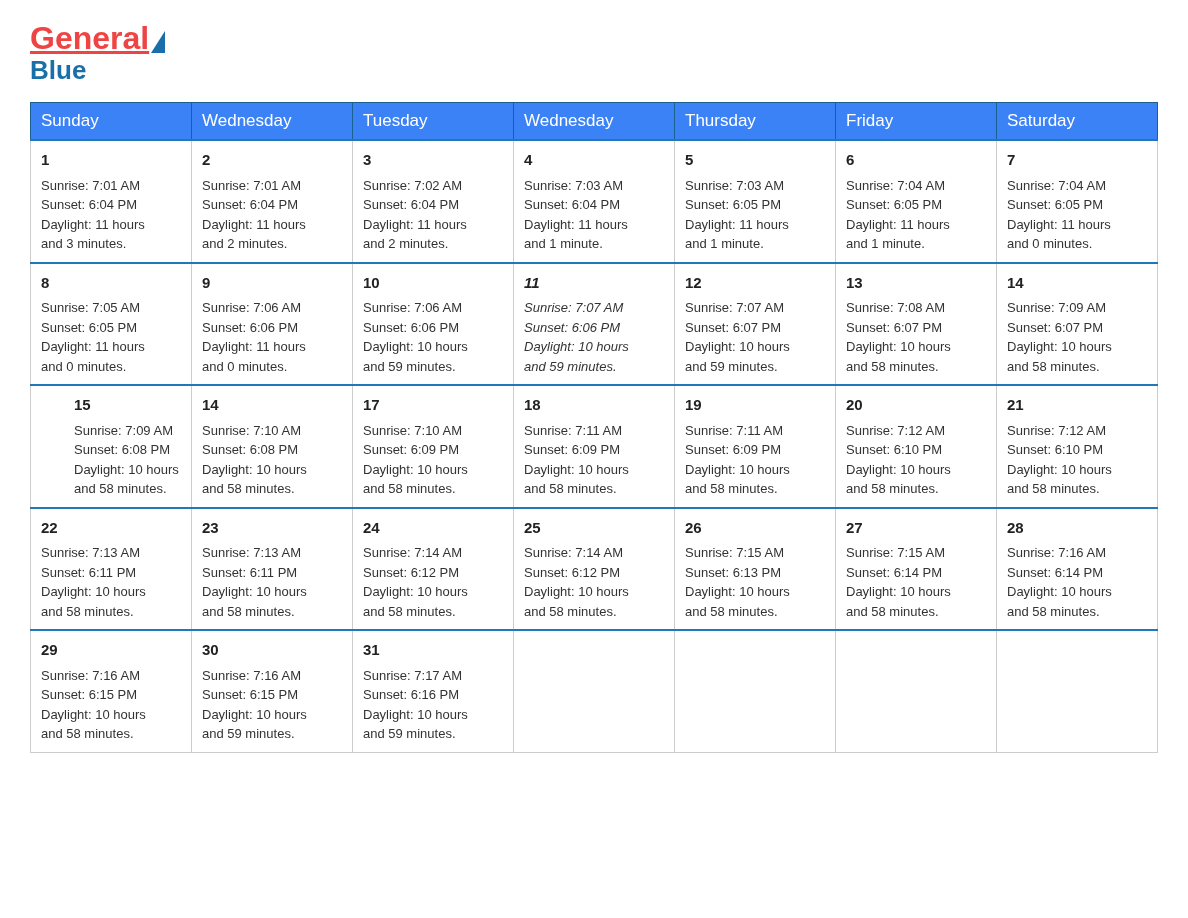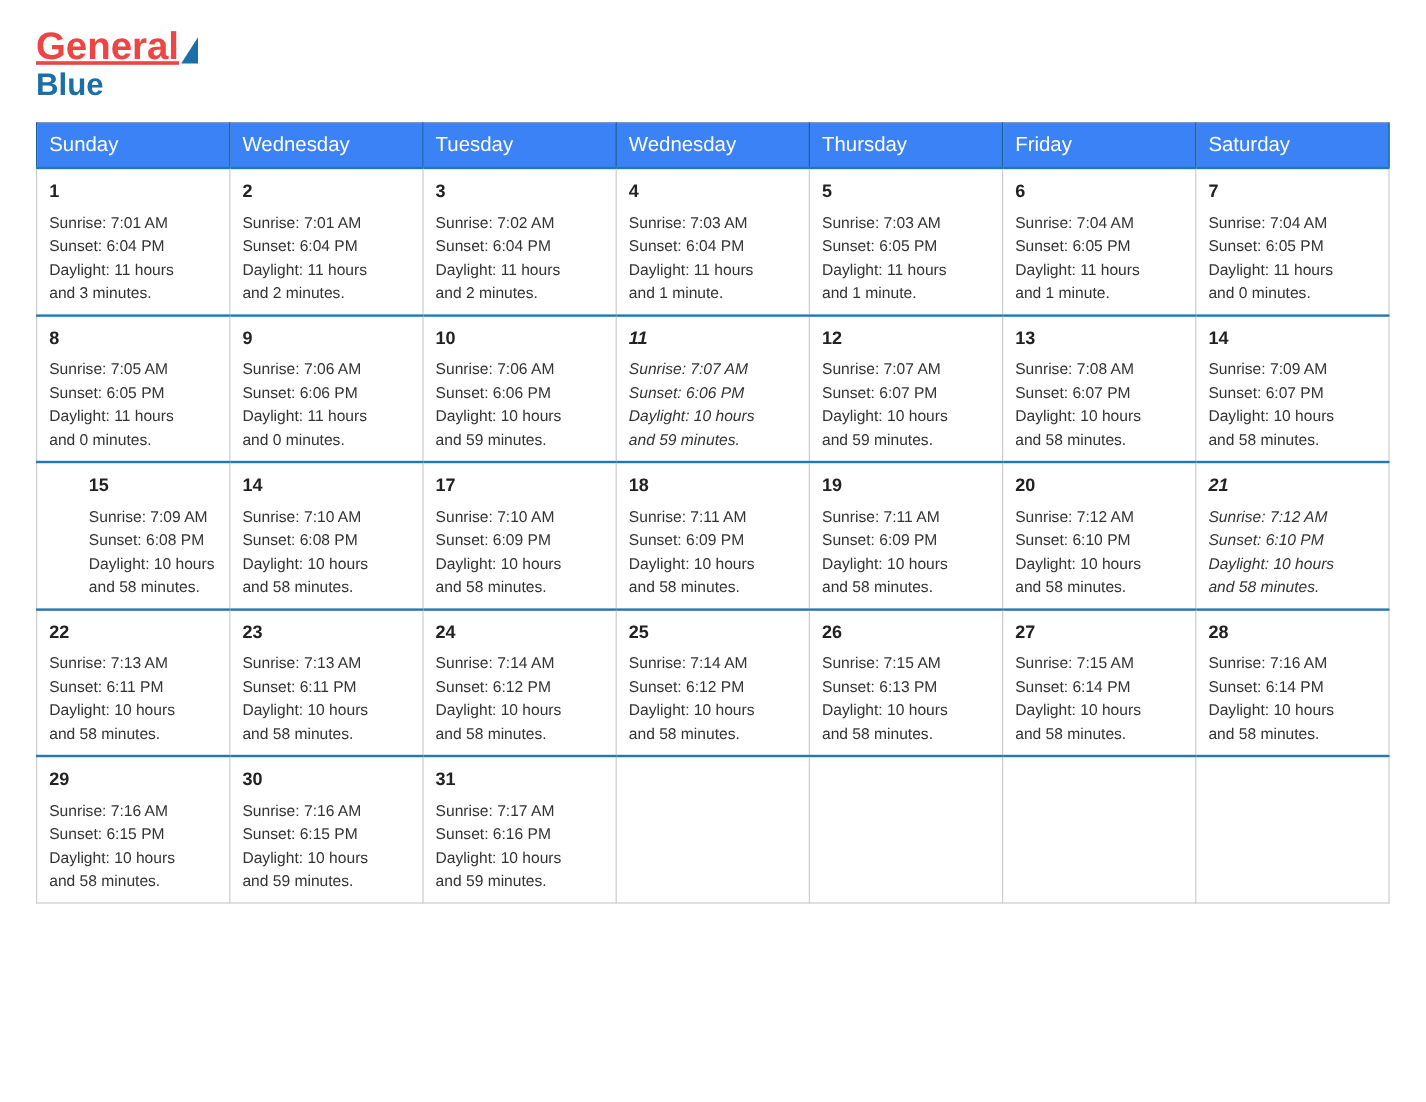--- a/index.html
+++ b/index.html
@@ -261,21 +261,21 @@
         <span class="day-info">Daylight: 10 hours</span><br>
         <span class="day-info">and 58 minutes.</span>
       </td>
         <td style="border-top: 2px solid rgb(34, 119, 184);">
         <span class="day-number">20</span>
         <span class="day-info">Sunrise: 7:12 AM</span><br>
         <span class="day-info">Sunset: 6:10 PM</span><br>
         <span class="day-info">Daylight: 10 hours</span><br>
         <span class="day-info">and 58 minutes.</span>
       </td>
-        <td style="border-top: 2px solid rgb(34, 119, 184); font-style: italic;">
+        <td style="border-top: 2px solid rgb(34, 119, 184);">
         <span class="day-number">21</span>
         <span class="day-info">Sunrise: 7:12 AM</span><br>
         <span class="day-info">Sunset: 6:10 PM</span><br>
         <span class="day-info">Daylight: 10 hours</span><br>
         <span class="day-info">and 58 minutes.</span>
       </td>
       </tr>
       <tr>
         <td style="border-top: 2px solid rgb(34, 119, 184);">
         <span class="day-number">22</span>

